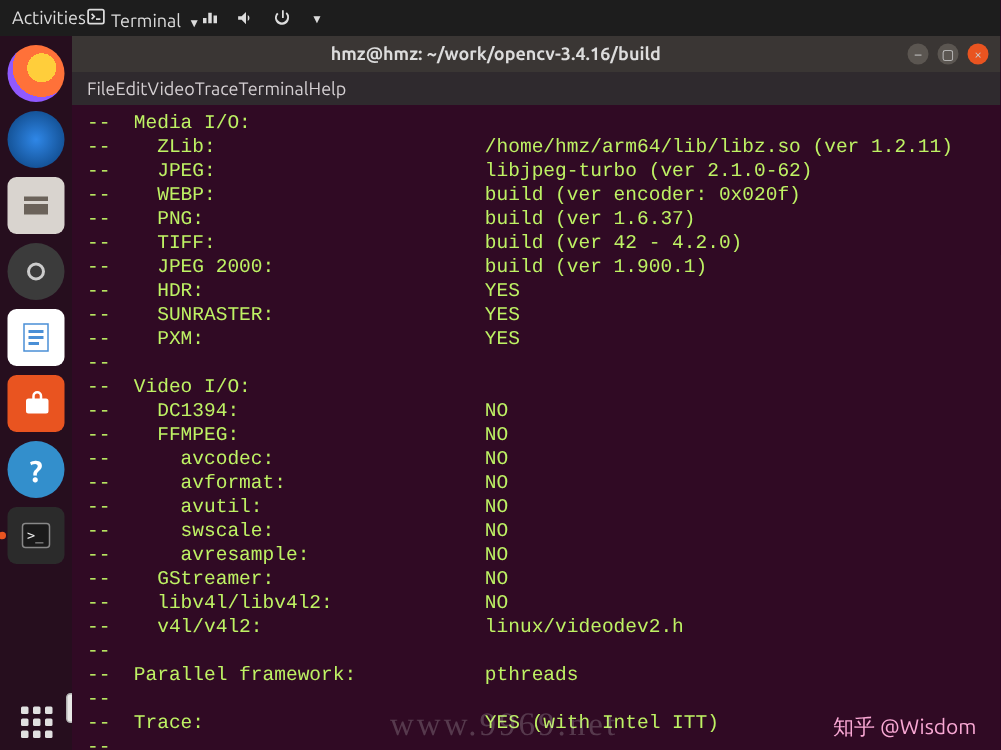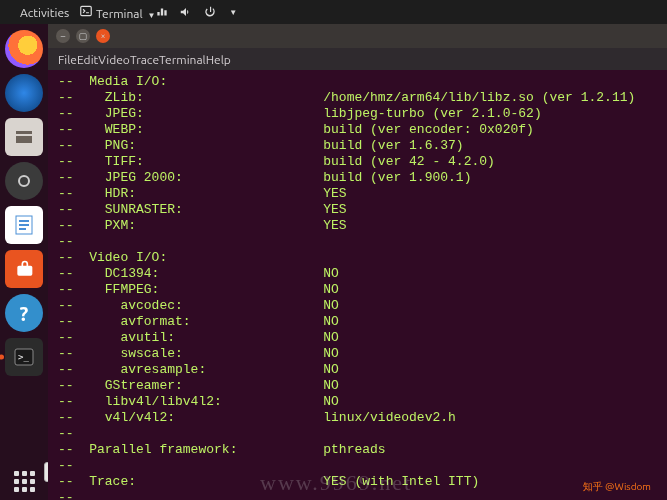--- a/index.html
+++ b/index.html
@@ -12,21 +12,21 @@
 }
 .topbar {
   height: 24px;
   background: #1d1d1d;
   color: #dcdcdc;
   display: flex;
   align-items: center;
   font-size: 12px;
   padding: 0 8px;
 }
-.topbar .left { display: flex; gap: 10px; align-items: center; margin-left: 12px; }
+.topbar .left { display: flex; align-items: center; }
 .topbar .center { flex: 1; text-align: center; }
 .topbar .right { display: flex; gap: 10px; align-items: center; }
 .topbar .tri { font-size: 8px; margin-left: 2px; }
 .topbar svg { width: 14px; height: 14px; fill: #dcdcdc; }
 
 .dock {
   position: absolute;
   left: 0; top: 24px; bottom: 0;
   width: 48px;
   background: rgba(30,30,30,0.45);
@@ -132,22 +132,22 @@
   color: rgba(200,200,200,0.25);
   font-size: 22px;
   font-family: serif;
   letter-spacing: 2px;
   pointer-events: none;
 }
 .credit {
   position: absolute;
   bottom: 6px;
   right: 16px;
-  color: #f97316;
-  font-size: 10px;
+  color: #f9a8d4;
+  font-size: 14px;
 }
 </style>
 </head>
 <body>
 
 <div class="topbar">
   <div class="left">
     <span>Activities</span>
     <span>
       <svg viewBox="0 0 24 24">
@@ -216,20 +216,21 @@
         <span></span>
         <span></span>
     </div>
   </div>
 </div>
 
 <div class="tooltip">Show Applications</div>
 
 <div class="window">
   <div class="titlebar">
+    <span class="title">hmz@hmz: ~/work/opencv-3.4.16/build</span>
     <div class="win-btns">
       <div class="wbtn">–</div>
       <div class="wbtn">▢</div>
       <div class="wbtn close">×</div>
     </div>
   </div>
   <div class="menubar">
     <span>File</span>
     <span>Edit</span>
     <span>Video</span>

